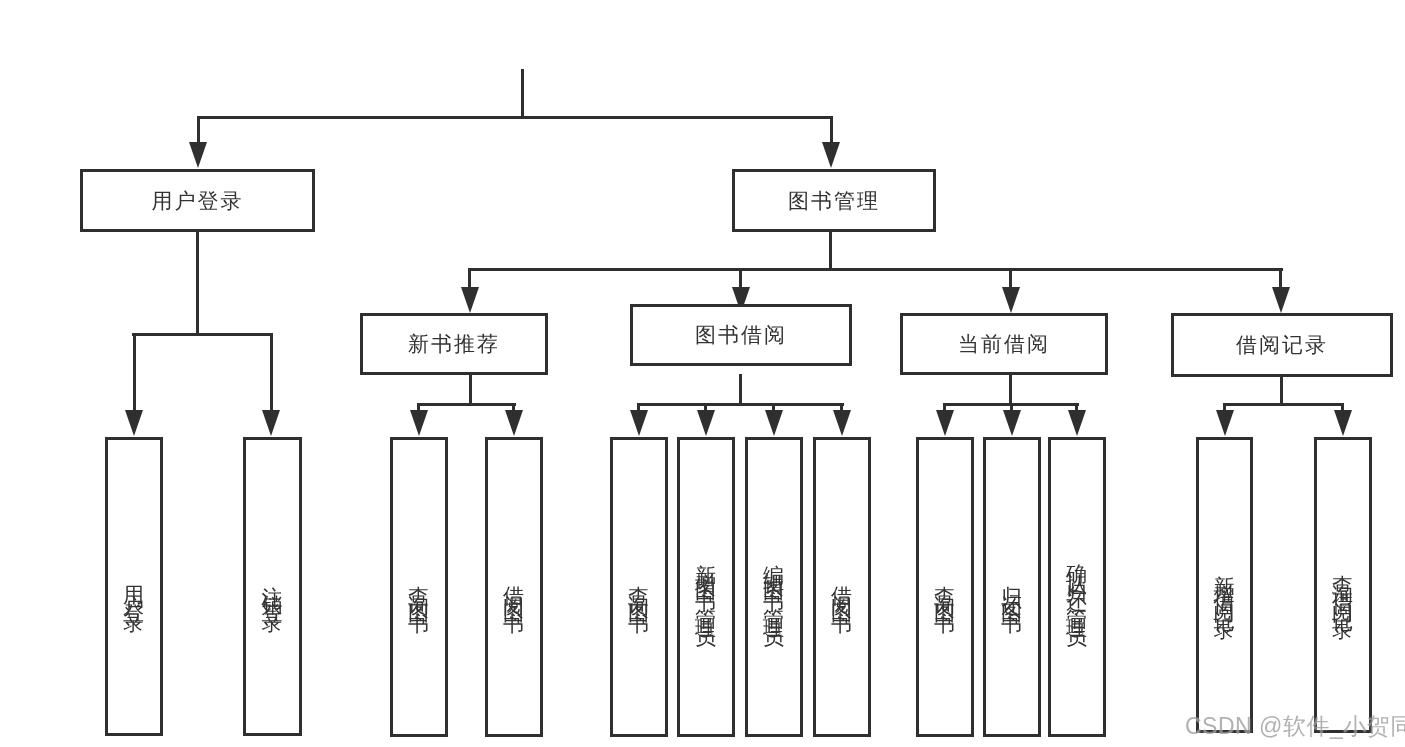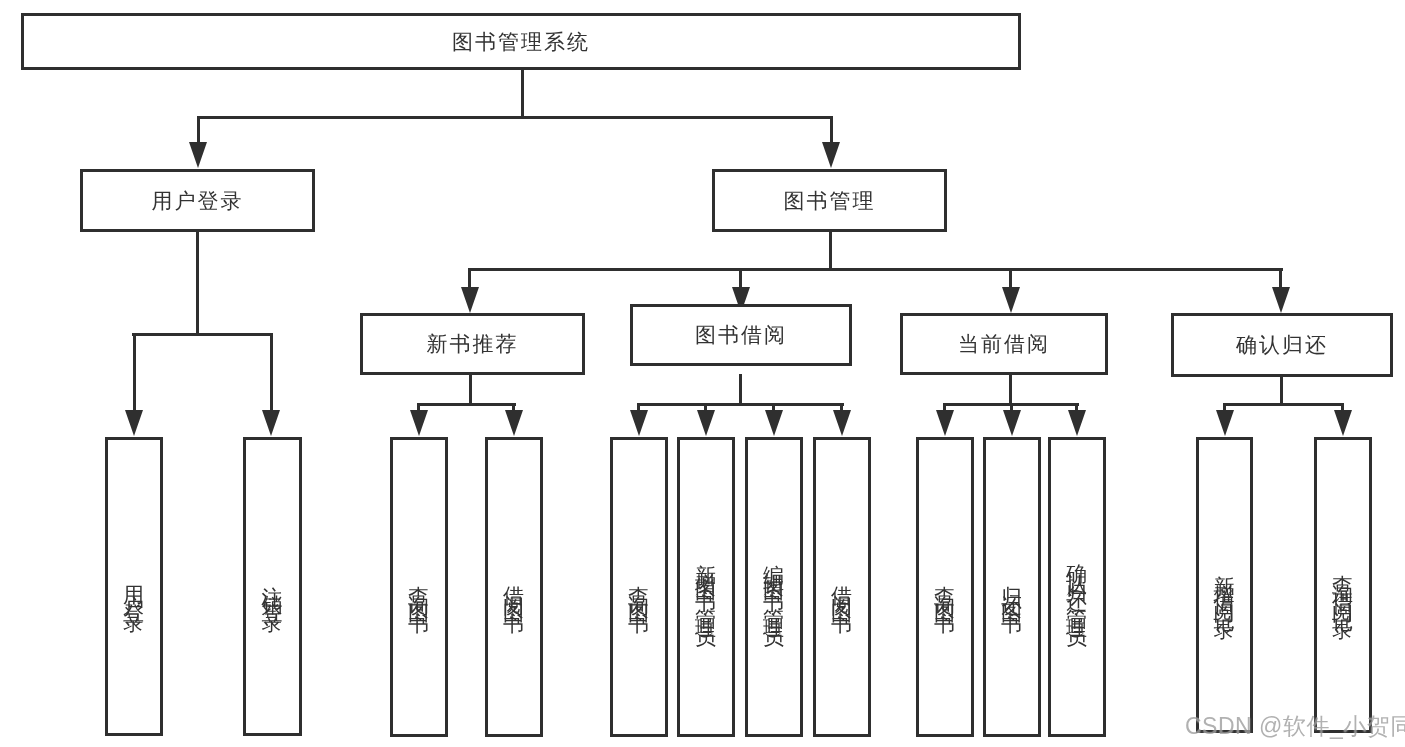--- a/index.html
+++ b/index.html
@@ -28,31 +28,30 @@
     position:absolute;left:1185px;top:711px;z-index:5;
     font-size:23px;color:#9e9e9e;letter-spacing:0.5px;white-space:nowrap;
     opacity:0.8;text-shadow:0 1px 2px rgba(255,255,255,0.9);
   }
 </style>
 </head>
 <body>
 
 <div class="stage">
 
-  <div class="node" style="left:21px;top:13px;width:1000px;height:57px">图书管理系统</div>
 
   <div class="vl" style="left:521px;top:69px;height:49px"></div>
   <div class="hl" style="left:197px;top:116px;width:636px"></div>
   <div class="vl" style="left:197px;top:116px;height:28px"></div>
   <div class="ah" style="left:189px;top:142px"></div>
   <div class="vl" style="left:830px;top:116px;height:28px"></div>
   <div class="ah" style="left:822px;top:142px"></div>
 
   <div class="node" style="left:80px;top:169px;width:235px;height:63px">用户登录</div>
-  <div class="node" style="left:712px;top:169px;width:235px;height:63px">图书管理</div>
+  <div class="node" style="left:732px;top:169px;width:204px;height:63px">图书管理</div>
 
   <div class="vl" style="left:196px;top:232px;height:103px"></div>
   <div class="hl" style="left:132px;top:333px;width:141px"></div>
   <div class="vl" style="left:133px;top:333px;height:80px"></div>
   <div class="ah" style="left:125px;top:410px"></div>
   <div class="vl" style="left:270px;top:333px;height:80px"></div>
   <div class="ah" style="left:262px;top:410px"></div>
 
   <div class="node" style="left:105px;top:437px;width:58px;height:299px">
     <span class="vtext">用户登录</span>
@@ -65,24 +64,24 @@
   <div class="hl" style="left:468px;top:268px;width:815px"></div>
   <div class="vl" style="left:468px;top:268px;height:22px"></div>
   <div class="ah" style="left:461px;top:287px"></div>
   <div class="vl" style="left:739px;top:268px;height:22px"></div>
   <div class="ah" style="left:732px;top:287px"></div>
   <div class="vl" style="left:1009px;top:268px;height:22px"></div>
   <div class="ah" style="left:1002px;top:287px"></div>
   <div class="vl" style="left:1279px;top:268px;height:22px"></div>
   <div class="ah" style="left:1272px;top:287px"></div>
 
-  <div class="node" style="left:360px;top:313px;width:225px;height:62px">新书推荐</div>
+  <div class="node" style="left:360px;top:313px;width:188px;height:62px">新书推荐</div>
   <div class="node" style="left:630px;top:304px;width:222px;height:62px">图书借阅</div>
   <div class="node" style="left:900px;top:313px;width:208px;height:62px">当前借阅</div>
-  <div class="node" style="left:1171px;top:313px;width:222px;height:64px">确认归还</div>
+  <div class="node" style="left:1171px;top:313px;width:222px;height:64px">借阅记录</div>
 
   <div class="vl" style="left:469px;top:374px;height:31px"></div>
   <div class="hl" style="left:417px;top:403px;width:99px"></div>
   <div class="vl" style="left:417px;top:403px;height:10px"></div>
   <div class="ah" style="left:410px;top:410px"></div>
   <div class="vl" style="left:512px;top:403px;height:10px"></div>
   <div class="ah" style="left:505px;top:410px"></div>
 
   <div class="node" style="left:390px;top:437px;width:58px;height:300px">
     <span class="vtext">查询图书</span>

